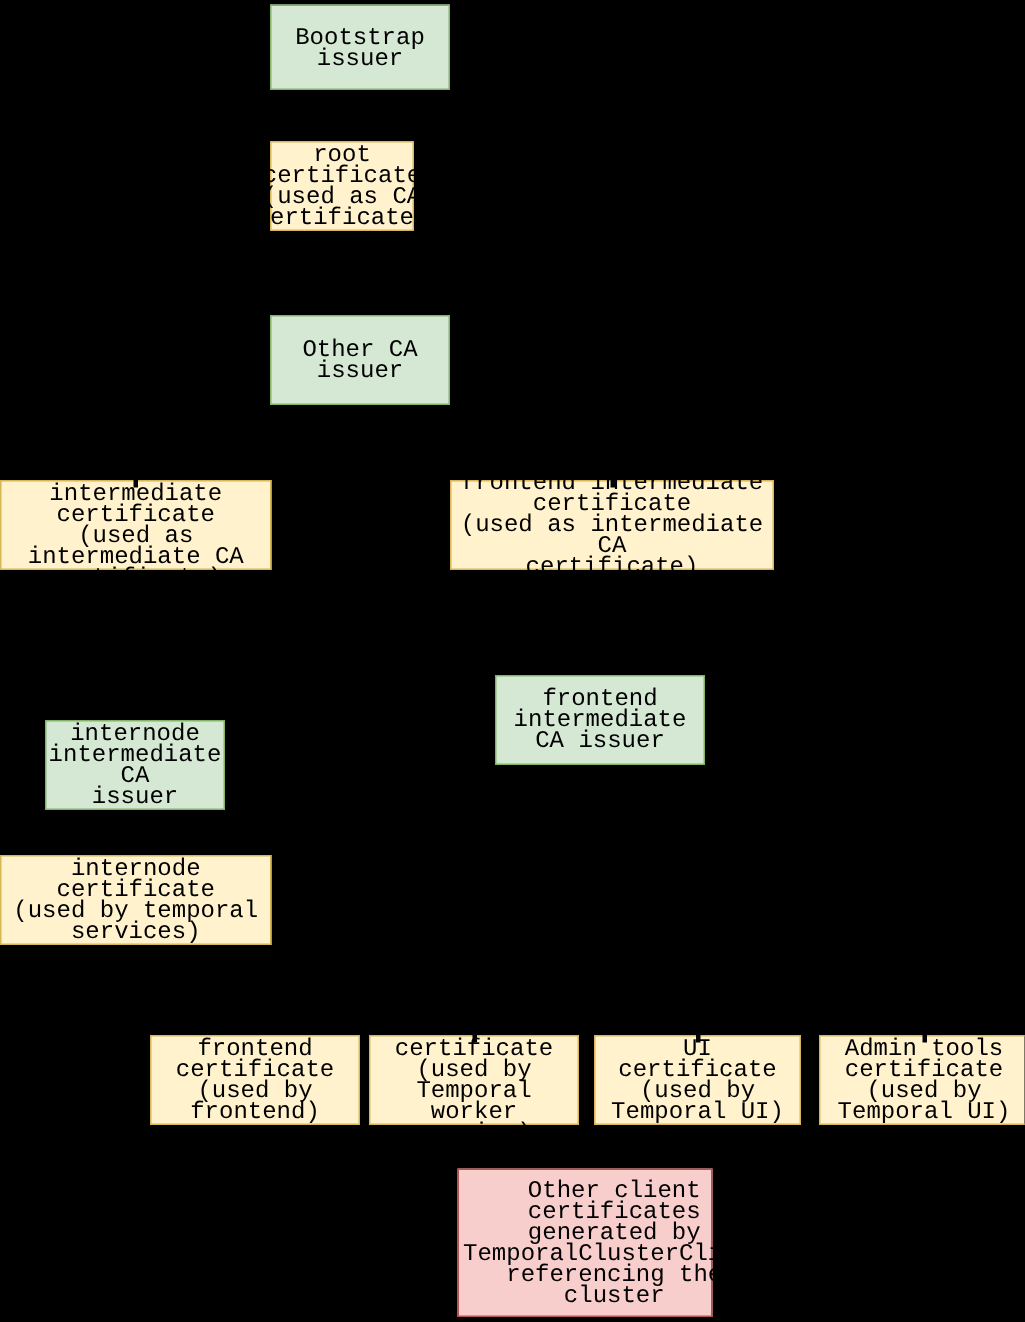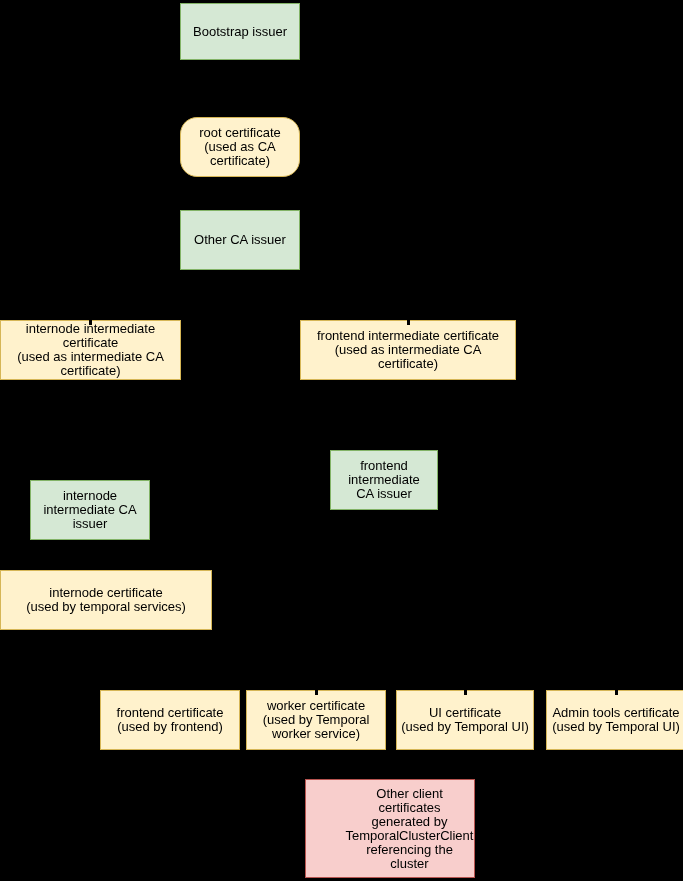--- a/index.html
+++ b/index.html
@@ -19,23 +19,24 @@
     inset: 0;
   }
   .node {
     position: absolute;
     box-sizing: border-box;
     border: 1px solid;
     display: flex;
     align-items: center;
     justify-content: center;
     text-align: center;
-    font-size: 13px;
+    font-size: 16px;
     line-height: 14px;
     color: var(--text-color, #000000);
+    font-family: Liberation Mono, monospace;
   }
   .node .label {
     white-space: pre-line;
     padding: 0 1px;
   }
   .node.issuer {
     background: var(--issuer-fill, #d5e8d4);
     border-color: var(--issuer-stroke, #82b366);
   }
   .node.certificate {
@@ -51,27 +52,27 @@
     top: -1px;
     left: 50%;
     margin-left: -1.5px;
     width: 3px;
     height: 5px;
     background: #000000;
   }
 
   
   #n-bootstrap        { left: 180px; top: 3px;   width: 120px; height: 57px; }
-  #n-root-cert        { left: 180px; top: 117px; width: 120px; height: 60px; border-radius: 17px; }
+  #n-root-cert        { left: 180px; top: 94px; width: 96px; height: 60px; }
   #n-root-ca-issuer   { left: 180px; top: 210px; width: 120px; height: 60px; }
   #n-internode-int    { left: 0px;   top: 320px; width: 181px; height: 60px; }
   #n-frontend-int     { left: 300px; top: 320px; width: 216px; height: 60px; }
   #n-internode-ca     { left: 30px;  top: 450px; width: 120px; height: 60px; margin-top: 30px; }
-  #n-frontend-ca      { left: 330px; top: 450px; width: 108px; height: 60px; }
-  #n-internode-cert   { left: 0px;   top: 570px; width: 212px; height: 60px; }
+  #n-frontend-ca      { left: 330px; top: 450px; width: 140px; height: 60px; }
+  #n-internode-cert   { left: 0px;   top: 570px; width: 181px; height: 60px; }
   #n-frontend-cert    { left: 100px; top: 690px; width: 140px; height: 60px; }
   #n-worker-cert      { left: 246px; top: 690px; width: 140px; height: 60px; }
   #n-ui-cert          { left: 396px; top: 690px; width: 138px; height: 60px; }
   #n-admin-cert       { left: 546px; top: 690px; width: 140px; height: 60px; }
   #n-other-client     { left: 305px; top: 779px; width: 170px; height: 99px; padding-left: 39px; }
 </style>
 </head>
 <body style="background: rgb(0, 0, 0);">
 
 <div class="canvas">

